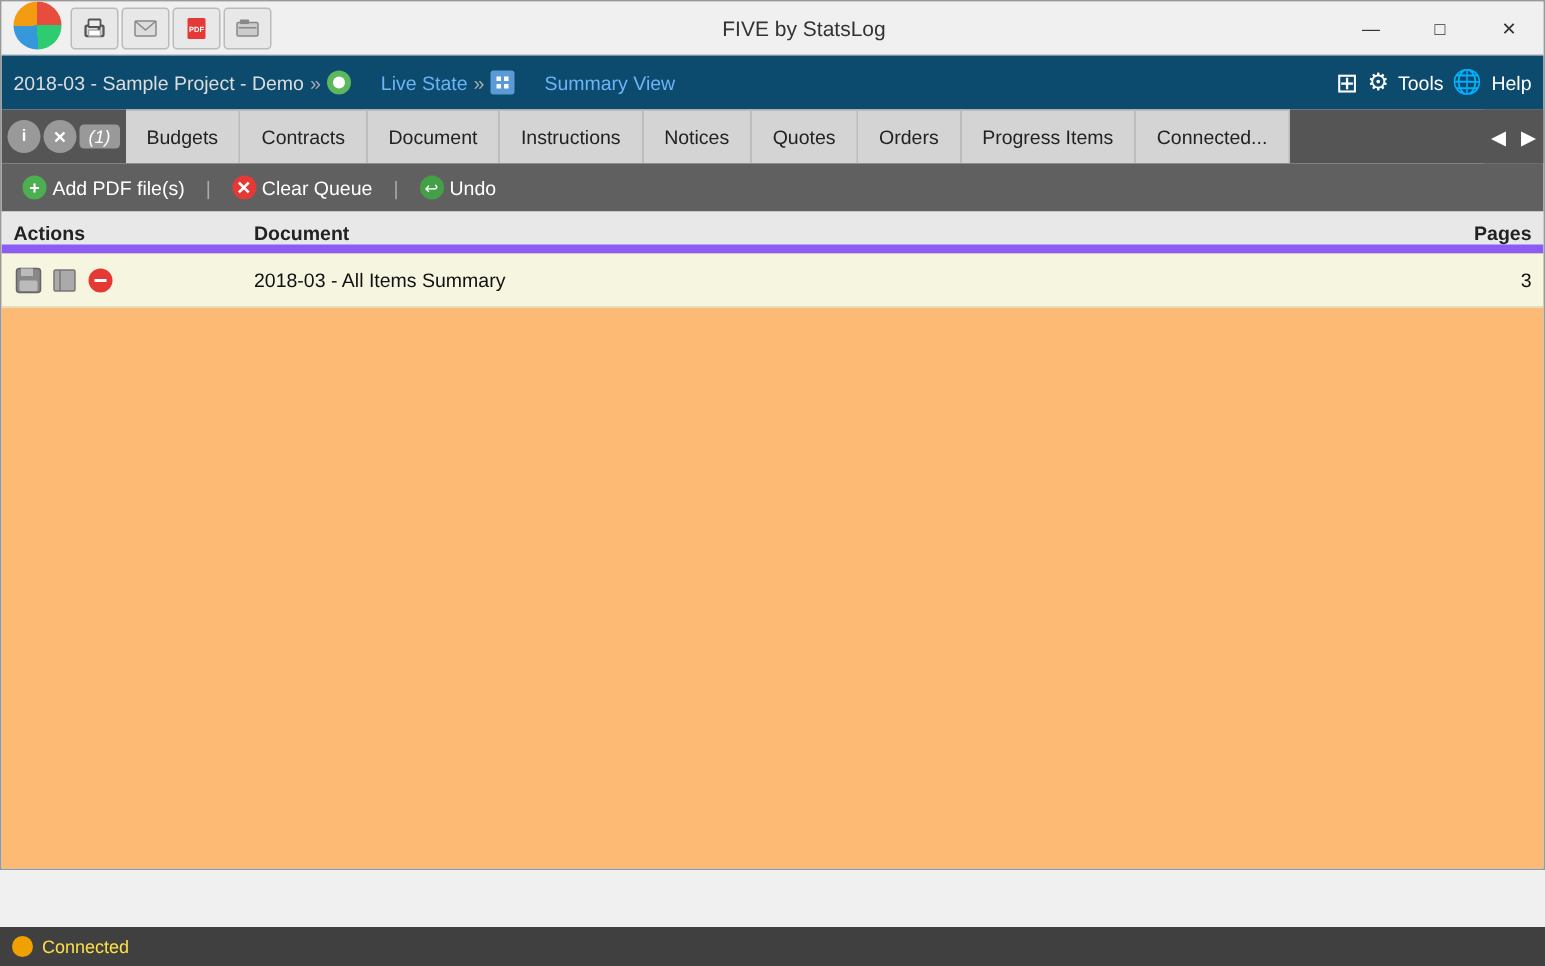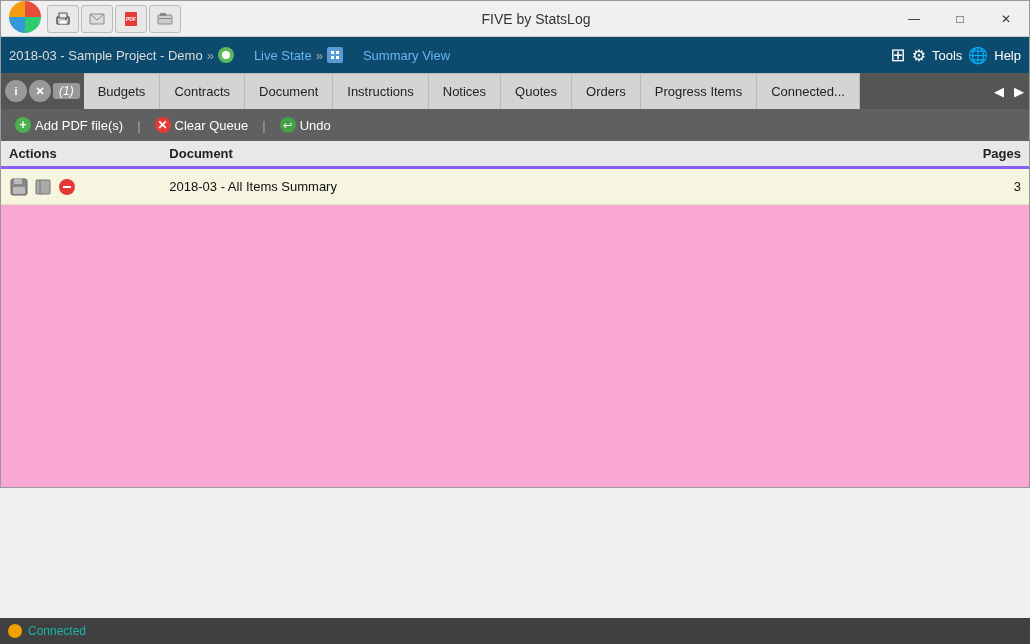--- a/index.html
+++ b/index.html
@@ -175,31 +175,31 @@
       border-radius: 50%;
       display: inline-flex; align-items: center; justify-content: center;
       color: white; font-size: 11px;
     }
 
     
     #col-headers {
       background: #e8e8e8;
       height: 28px;
       display: flex;
-      align-items: center;
-      border-bottom: 3px solid #8b5cf6;
+      align-items: flex-end;
+      border-bottom: 6px solid #8b5cf6;
       padding: 0 8px;
     }
     .col-actions { flex: 1; font-weight: bold; color: #222; font-size: 13px; }
     .col-document { flex: 5; font-weight: bold; color: #222; font-size: 13px; }
     .col-pages { width: 50px; text-align: right; font-weight: bold; color: #222; font-size: 13px; }
 
     
     #content-area {
-      background: #f9a8d4;
+      background: #fdba74;
       flex: 1;
       overflow-y: auto;
       height: calc(644px - 36px - 36px - 36px - 32px - 28px - 26px);
     }
     .row-item {
       display: flex;
       align-items: center;
       padding: 6px 8px;
       background: #f5f5e0;
       border-bottom: 1px solid #e0e0c0;
@@ -229,21 +229,21 @@
 
     
     #status-bar {
       position: absolute;
       bottom: 0; left: 0; right: 0;
       height: 26px;
       background: #404040;
       display: flex;
       align-items: center;
       padding: 0 8px;
-      color: #14b8a6;
+      color: #fde047;
       font-size: 12px;
       gap: 6px;
     }
     .status-dot {
       width: 14px; height: 14px;
       background: #f0a000;
       border-radius: 50%;
       display: inline-block;
     }
 
@@ -256,21 +256,21 @@
       width: 32px; height: 32px;
       border-radius: 50%;
       background: conic-gradient(#e74c3c 0deg 90deg, #2ecc71 90deg 180deg, #3498db 180deg 270deg, #f39c12 270deg 360deg);
       display: flex; align-items: center; justify-content: center;
     }
 
     
     #window-frame {
       display: flex;
       flex-direction: column;
-      height: 488px;
+      height: 580px;
       width: 1030px;
       border: 1px solid #999;
       overflow: hidden;
     }
 
     
     #content-area::-webkit-scrollbar { width: 12px; }
     #content-area::-webkit-scrollbar-track { background: #f0f0f0; }
     #content-area::-webkit-scrollbar-thumb { background: #bbb; border-radius: 6px; }
   </style>

